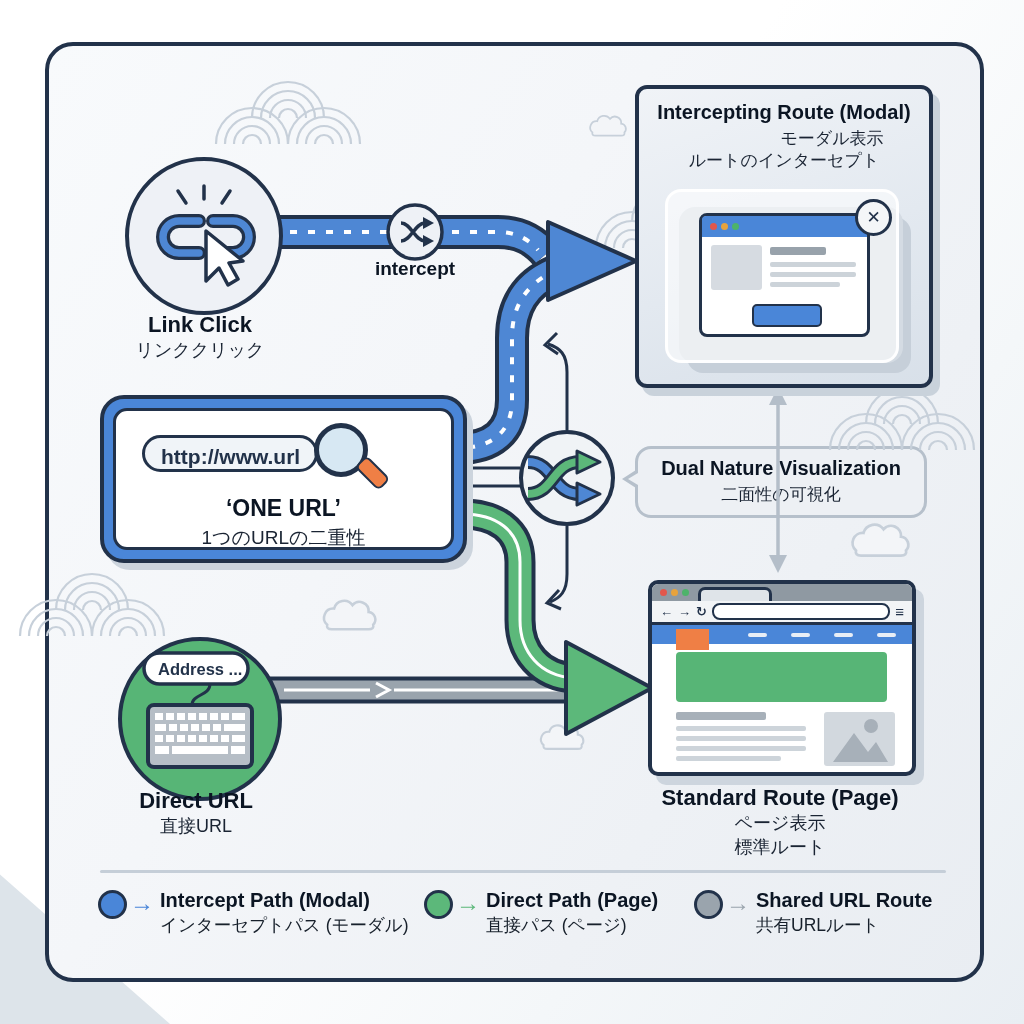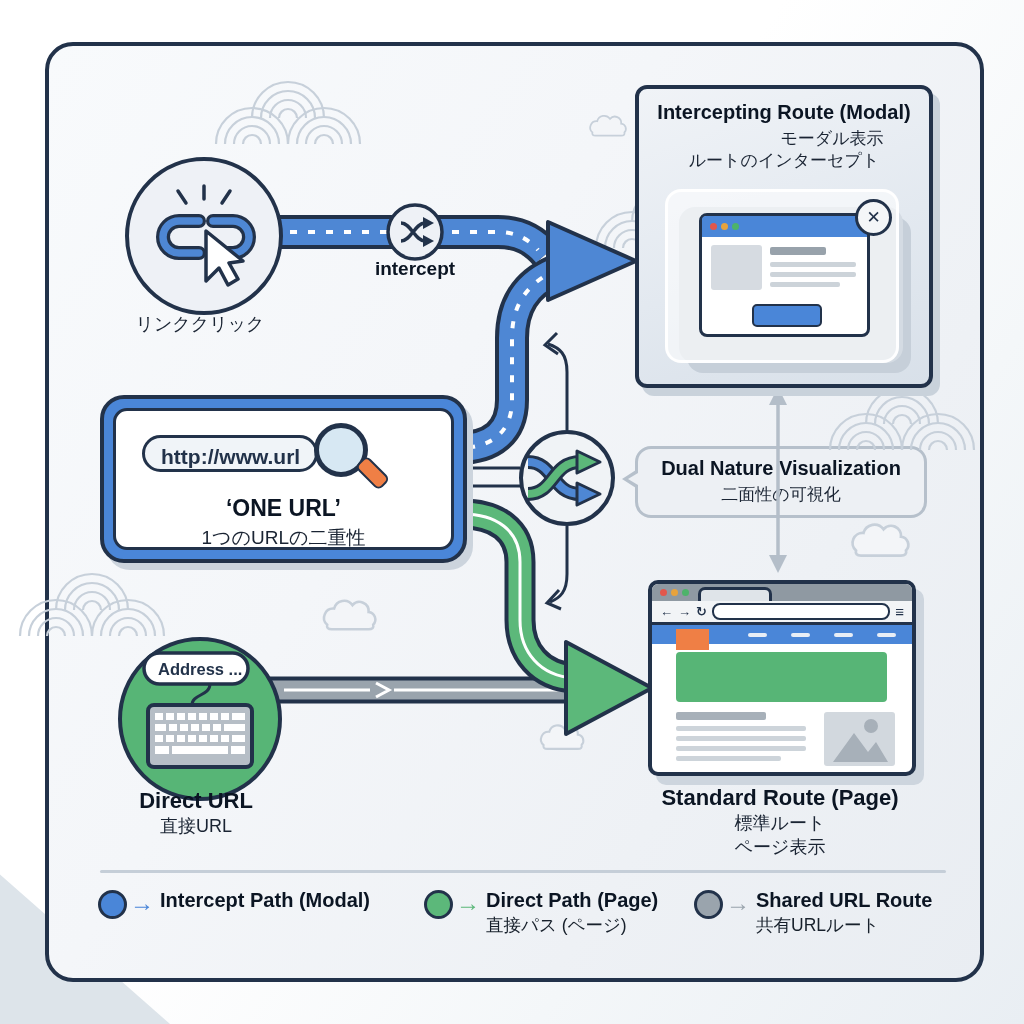--- a/index.html
+++ b/index.html
@@ -228,20 +228,21 @@
 
 <div class="abs node linkclick">
   <svg viewBox="0 0 150 150">
     <path d="M 57 42 L 49 30 M 75 38 L 75 25 M 93 42 L 101 30" stroke="#22324a" stroke-width="3.5" stroke-linecap="round"></path>
     <path d="M 70 60 H 50 a 16 16 0 0 0 0 32 H 70 M 84 60 H 104 a 16 16 0 0 1 0 32 H 84" fill="none" stroke="#22324a" stroke-width="14" stroke-linecap="round"></path>
     <path d="M 70 60 H 50 a 16 16 0 0 0 0 32 H 70 M 84 60 H 104 a 16 16 0 0 1 0 32 H 84" fill="none" stroke="#4e87d4" stroke-width="7.5" stroke-linecap="round"></path>
     <polygon points="77,70 77,120 90,107 99,124 109,118 100,102 114,100" fill="#ffffff" stroke="#22324a" stroke-width="3.5" stroke-linejoin="round"></polygon>
   </svg>
 </div>
 <div class="abs lbl" style="left:95px;top:312px;width:210px;">
+  <div class="en">Link Click</div>
   <div class="ja">リンククリック</div>
 </div>
 
 <div class="abs intercept-lbl">intercept</div>
 
 <div class="abs box oneurl">
   <div class="oneurl-inner">
     <div class="url-pill">http://www.url</div>
     <div class="magnifier"></div>
     <div class="mag-handle"></div>
@@ -307,22 +308,22 @@
   <div class="b-line" style="top:172px;width:105px;"></div>
   <div class="b-img">
     <svg viewBox="0 0 71 54" style="width:100%;height:100%;">
       <circle cx="47" cy="14" r="7" fill="#a7b0b9"></circle>
       <polygon points="9,50 30,21 44,40 52,30 64,50" fill="#a7b0b9"></polygon>
     </svg>
   </div>
 </div>
 <div class="abs lbl" style="left:638px;top:785px;width:284px;">
   <div class="en">Standard Route (Page)</div>
+  <div class="ja">ページ表示</div>
   <div class="ja">標準ルート</div>
-  <div class="ja">ページ表示</div>
 </div>
 
 <div class="abs node directurl">
   <svg viewBox="0 0 156 156">
     <rect x="22" y="12" width="104" height="31" rx="15.5" fill="#ffffff" stroke="#22324a" stroke-width="3.5"></rect>
     <text x="36" y="34" font-size="16.5" font-weight="bold" fill="#22324a">Address ...</text>
     <path d="M 88 43 C 88 55 70 53 70 64" fill="none" stroke="#22324a" stroke-width="3"></path>
     <g>
       <rect x="26" y="64" width="104" height="62" rx="6" fill="#b6bec6" stroke="#22324a" stroke-width="4"></rect>
       <g fill="#ffffff">
@@ -361,20 +362,21 @@
   <div class="ja">直接URL</div>
 </div>
 
 <div class="abs divider"></div>
 
 <div class="abs legend-item" style="left:98px;top:888px;">
   <span class="legend-marker" style="background-color: rgb(74, 134, 216);"></span>
   <span class="legend-arrow" style="color: rgb(74, 134, 216);">→</span>
   <span class="legend-text">
     <div class="en">Intercept Path (Modal)</div>
+    <div class="ja">インターセプトパス (モーダル)</div>
   </span>
 </div>
 
 <div class="abs legend-item" style="left:424px;top:888px;">
   <span class="legend-marker" style="background-color: rgb(92, 184, 122);"></span>
   <span class="legend-arrow" style="color: rgb(92, 184, 122);">→</span>
   <span class="legend-text">
     <div class="en">Direct Path (Page)</div>
     <div class="ja">直接パス (ページ)</div>
   </span>

